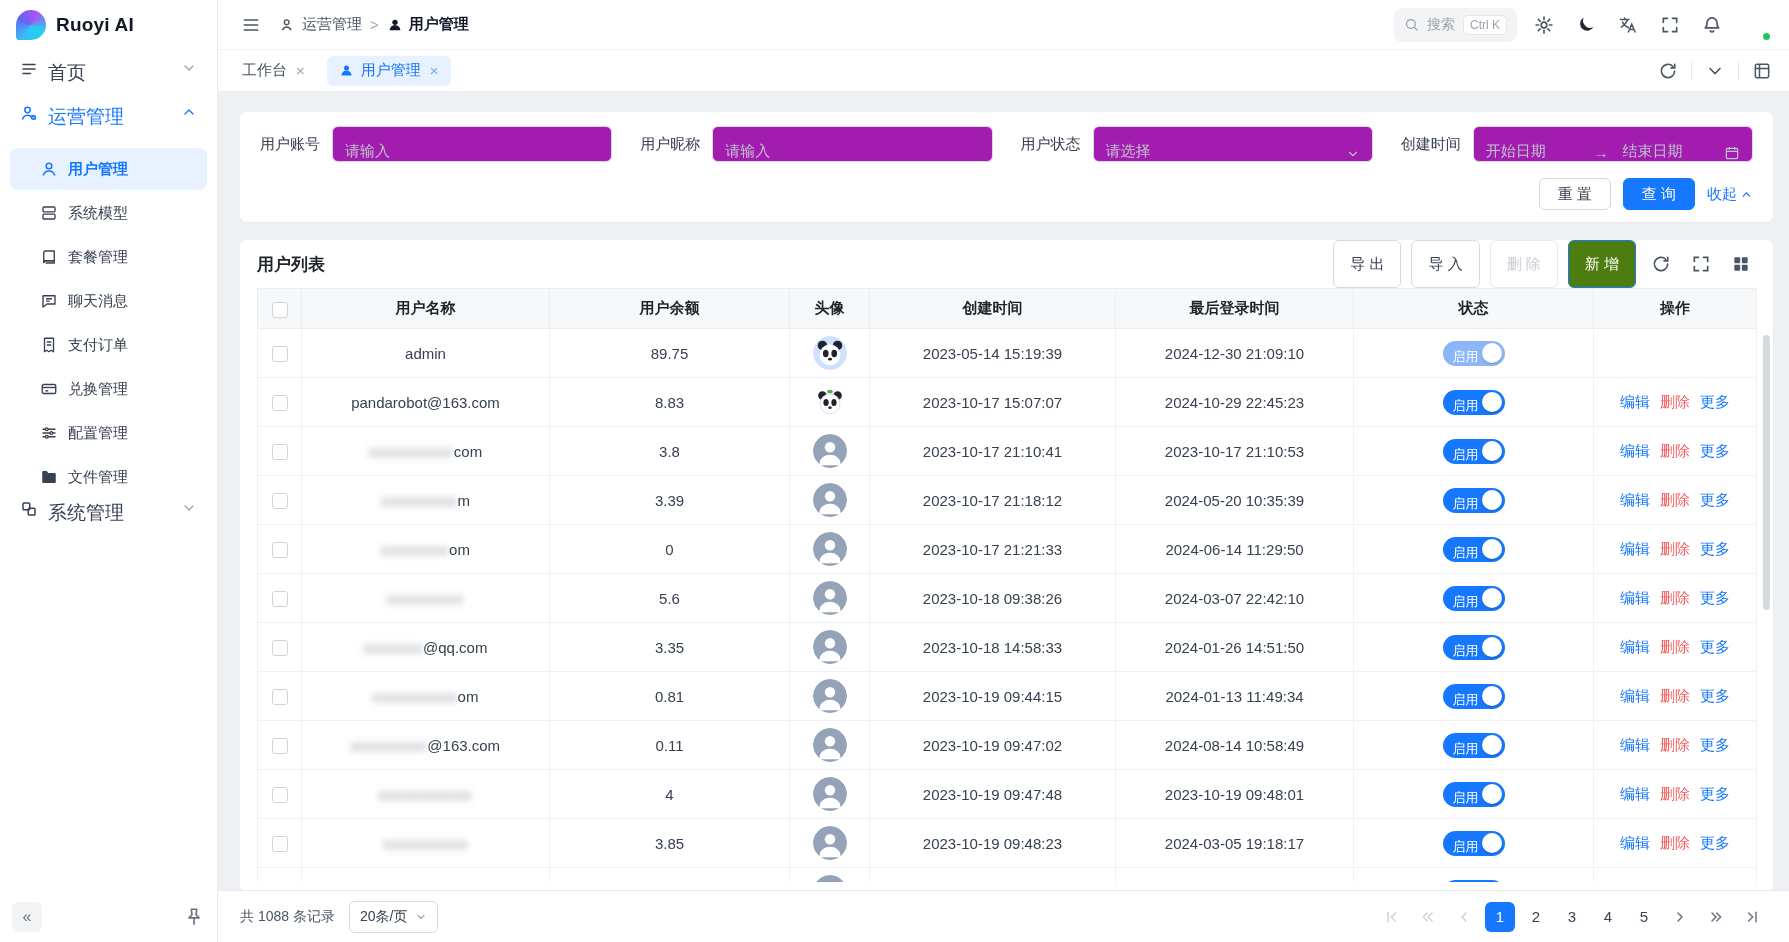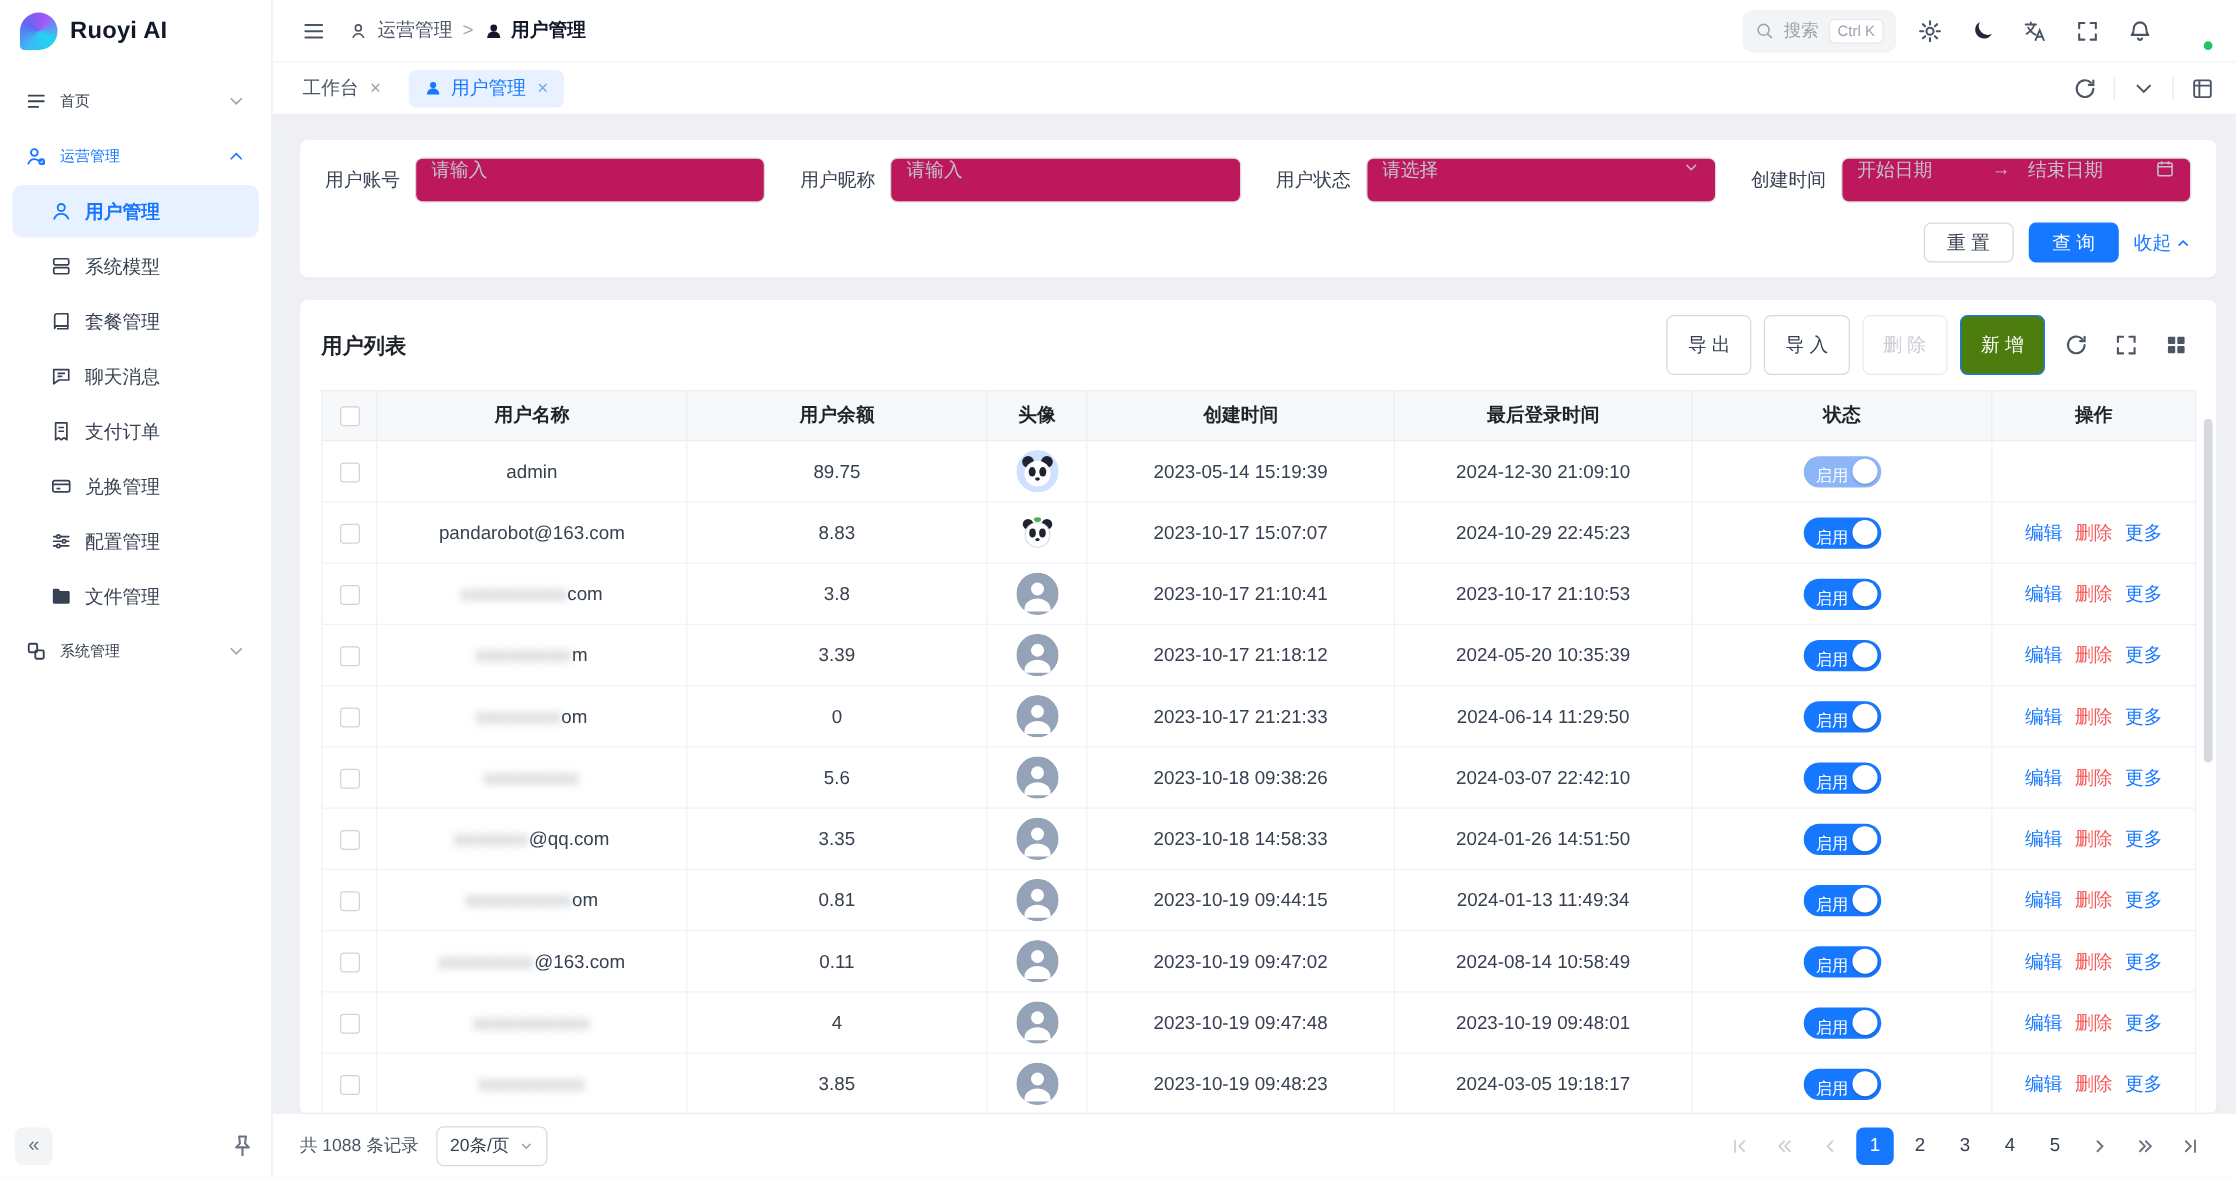--- a/index.html
+++ b/index.html
@@ -7,21 +7,21 @@
 body{font-family:"Liberation Sans","DejaVu Sans",sans-serif;font-size:15px;color:#333;background:#eef0f4}
 svg{display:block}
 .app{display:flex;height:100%}
 
 
 .sidebar{width:218px;background:#fff;border-right:1px solid #ececf0;display:flex;flex-direction:column;position:relative;flex-shrink:0}
 .logo-row{height:50px;display:flex;align-items:center;gap:10px;padding:0 16px;flex-shrink:0}
 .logo-mark{width:30px;height:30px;border-radius:50% 50% 50% 12%;background:conic-gradient(from 210deg,#38bdf8,#6366f1,#a855f7,#22d3ee,#38bdf8)}
 .logo-text{font-size:19px;font-weight:700;color:#111827;letter-spacing:.2px}
 .menu{flex:1;padding:8px 10px;overflow:hidden}
-.menu-item{height:42px;display:flex;align-items:center;gap:10px;padding:0 10px;border-radius:8px;color:#374151;cursor:pointer;font-size:12px;margin:2px 0}
+.menu-item{height:42px;display:flex;align-items:flex-start;gap:10px;padding:0 10px;border-radius:8px;color:#374151;cursor:pointer;font-size:19px;margin:2px 0}
 .menu-item .chev{margin-left:auto;color:#9ca3af;width:16px;height:16px}
 .menu-item.blue,.menu-item.blue .chev{color:#1677ff}
 .sub-item{height:42px;display:flex;align-items:center;gap:10px;padding:0 10px 0 30px;border-radius:8px;color:#374151;font-size:15px;cursor:pointer;margin:2px 0}
 .sub-item.active{background:#e8f1ff;color:#1677ff;font-weight:700}
 .mi{display:inline-flex;width:18px;height:18px;flex-shrink:0}
 .mi svg{width:100%;height:100%}
 .sidebar-foot{position:absolute;bottom:10px;left:12px;right:12px;display:flex;justify-content:space-between;align-items:center;color:#6b7280}
 .collapse-btn{width:30px;height:30px;border:none;background:#f3f4f6;border-radius:6px;color:#6b7280;font-size:16px;cursor:pointer}
 .pinbtn{width:22px;height:22px;color:#6b7280;cursor:pointer}
 
@@ -53,34 +53,34 @@
 
 
 .content{flex:1;padding:20px 16px 0 22px;overflow:hidden}
 .card{background:#fff;border-radius:6px;box-shadow:0 1px 2px rgba(0,0,0,.03)}
 
 
 .filter-card{padding:14px 20px 12px}
 .f-row{display:flex;gap:28px}
 .f-field{flex:1;display:flex;align-items:center;gap:12px;min-width:0}
 .f-label{white-space:nowrap;color:#374151}
-.f-input{flex:1;height:36px;border:1px solid #d9d9d9;border-radius:6px;display:flex;align-items:flex-start;padding:0 12px;background:#be185d;gap:8px;min-width:0}
+.f-input{flex:1;height:36px;border:1px solid #d9d9d9;border-radius:6px;display:flex;align-items:flex-end;padding:0 12px;background:#a21caf;gap:8px;min-width:0}
 .f-input .ph{color:#bfc4cc;flex:1;white-space:nowrap;overflow:hidden}
 .f-input .caret{color:#c0c4cc;width:14px;height:14px}
 .range-arrow{color:#c0c4cc;padding:0 6px}
 .cal-ic{color:#c0c4cc;width:16px;height:16px}
 .f-btn-row{display:flex;justify-content:flex-end;align-items:center;gap:12px;margin-top:16px}
 .btn{height:32px;padding:0 18px;border-radius:6px;border:1px solid #d9d9d9;background:#fff;color:#374151;font-size:15px;cursor:pointer}
 .btn.primary{background:#1677ff;border-color:#1677ff;color:#fff}
 .link-collapse{color:#1677ff;display:flex;align-items:center;gap:3px;cursor:pointer;font-size:15px}
 .link-collapse svg{width:13px;height:13px}
 
 
 .table-card{margin-top:18px;height:652px;overflow:hidden;position:relative}
-.t-toolbar{display:flex;align-items:center;padding:12px 17px;gap:10px}
+.t-toolbar{display:flex;align-items:center;padding:0 17px;gap:10px}
 .t-title{font-size:17px;font-weight:700;color:#1f2329;margin-right:auto}
 .tbtn{height:48px;padding:0 16px;border-radius:6px;border:1px solid #d9d9d9;background:#fff;color:#374151;font-size:15px;cursor:pointer}
 .tbtn.primary{background:#4d7c0f;border-color:#1677ff;color:#fff}
 .tbtn.disabled{color:#c9ccd4;border-color:#e8eaee;cursor:not-allowed}
 .t-wrap{height:594px;overflow:hidden;padding:0 17px}
 table{width:100%;border-collapse:collapse;table-layout:fixed}
 thead th{background:#f7f8fa;height:40px;font-weight:700;color:#1f2329;font-size:15px;text-align:center;border:1px solid #eceef2}
 tbody td{height:49px;text-align:center;border:1px solid #f0f1f4;color:#374151;font-size:15px;overflow:hidden;white-space:nowrap}
 .cb{display:inline-block;width:16px;height:16px;border:1.5px solid #cfd4da;border-radius:3px;background:#fff;vertical-align:middle;cursor:pointer}
 .avatar{display:inline-block;width:34px;height:34px;border-radius:50%;overflow:hidden;vertical-align:middle}

